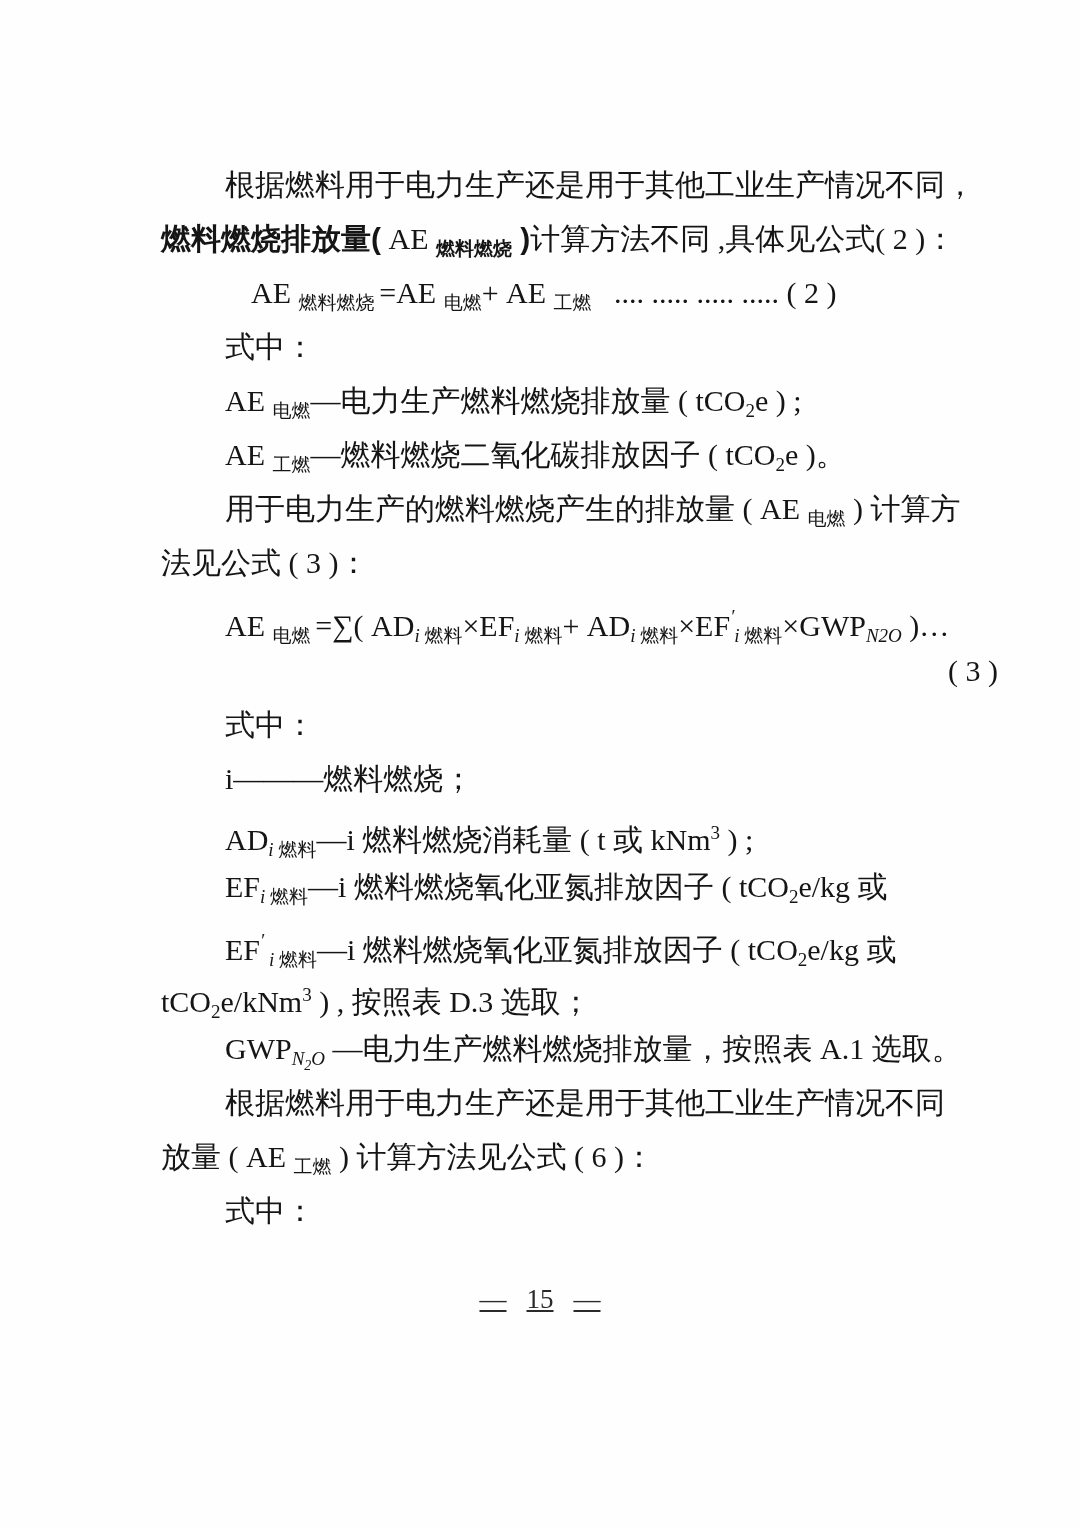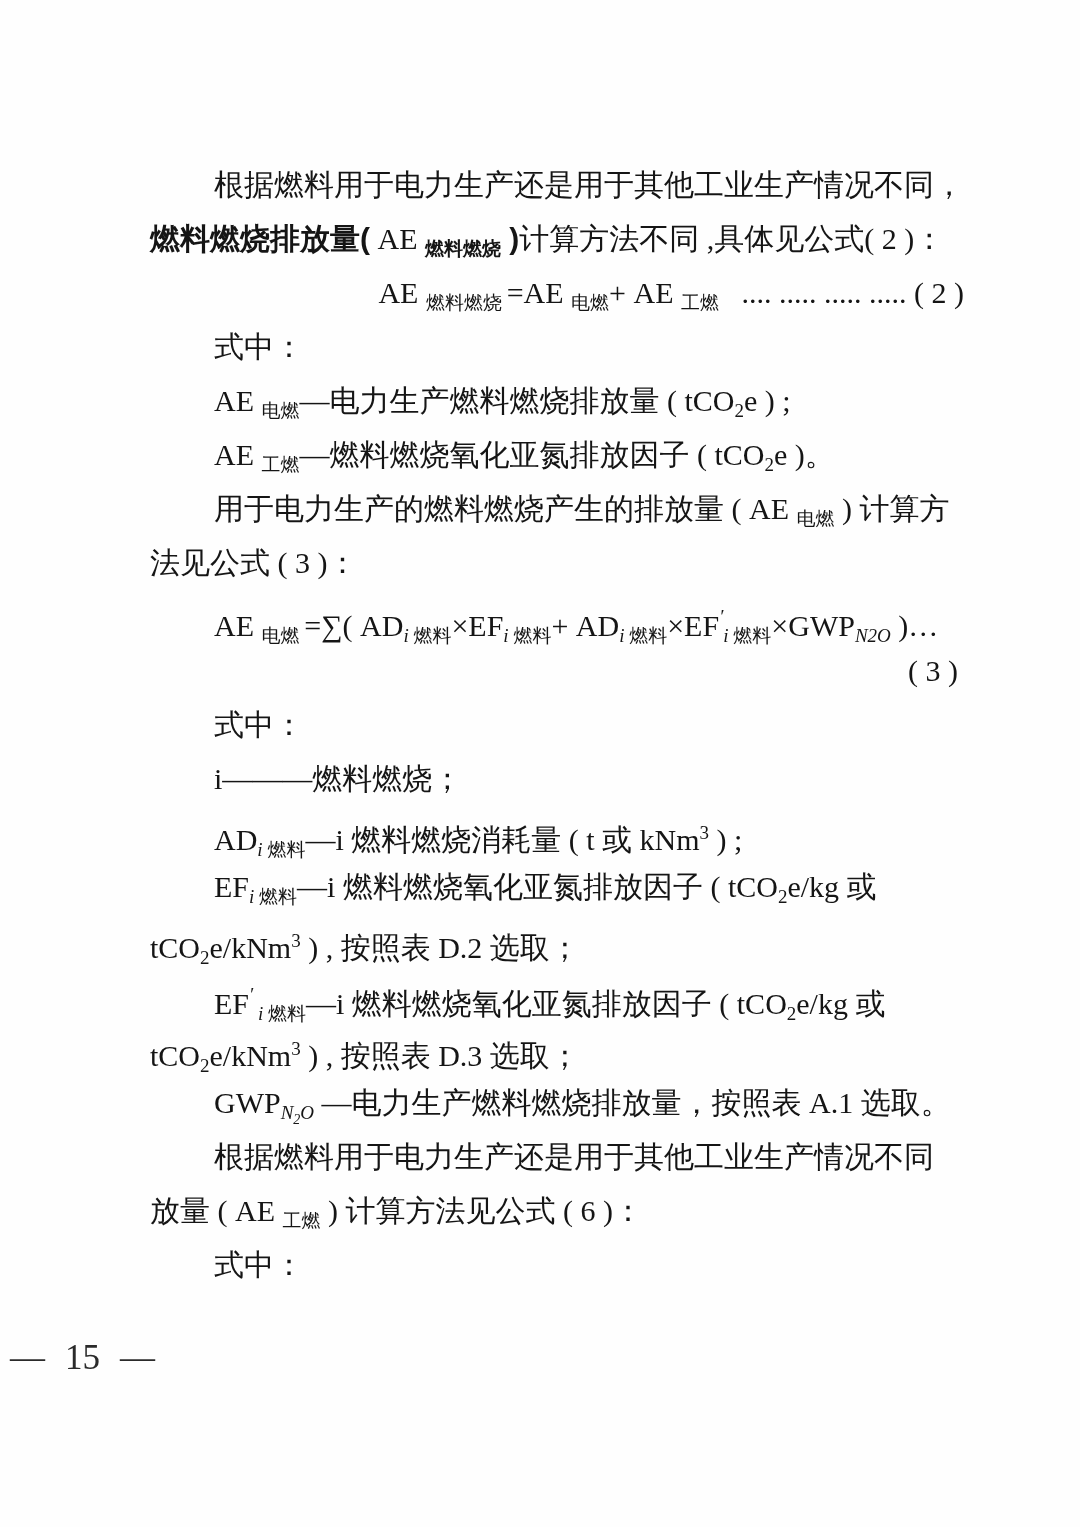--- a/index.html
+++ b/index.html
@@ -9,74 +9,75 @@
   }
   .page {
     position: relative;
     width: 1080px;
     height: 1527px;
     background: #fefefe;
     color: #151515;
     overflow: hidden;
   }
   .content {
-    padding: 158px 116px 0 150px;
+    padding: 158px 76px 0 150px;
+    margin-left: 11px;
   }
   .line {
     font-family: "Liberation Sans", sans-serif;
     font-size: 30px;
     line-height: 54px;
     height: 54px;
     white-space: pre;
     color: #151515;
   }
   .indent  { padding-left: 64px; }
-  .formula { text-align: right; padding-left: 90px; }
+  .formula { text-align: left; padding-left: 90px; }
   .right   { text-align: right; padding-right: 6px; }
 
   
   .s-r    { font-family: "Liberation Serif", sans-serif; }
   .s-b    { font-family: "Liberation Sans", sans-serif; font-weight: 700; }
   .s-i    { font-family: "Liberation Serif", serif; }
   .s-sub  { font-size: 19px; vertical-align: -6px; font-family: "Liberation Serif", sans-serif; }
   .s-subb { font-size: 19px; vertical-align: -6px; font-weight: 700; font-family: "Liberation Sans", sans-serif; }
   .s-subi { font-size: 19px; vertical-align: -6px; font-family: "Liberation Serif", serif; font-style: italic; }
   .s-sup  { font-size: 19px; vertical-align: 11px; font-family: "Liberation Serif", sans-serif; }
   .s-supi { font-size: 19px; vertical-align: 13px; font-family: "Liberation Serif", serif; font-style: italic; }
   .s-subsub { font-size: 14px; vertical-align: -11px; font-family: "Liberation Serif", serif; font-style: italic; }
 
   .footer {
     margin-top: 46px;
-    text-align: left;
+    text-align: center;
     font-family: "Liberation Serif", serif;
-    font-size: 35px;
+    font-size: 27px;
     color: #2a2a2a;
+    text-decoration: underline;
   }
   .footer span { padding: 0 10px; }
 </style>
 </head>
 <body>
 
 <div class="page">
   <div class="content">
       <div class="line indent"><span class="s-r">根据燃料用于电力生产还是用于其他工业生产情况不同，</span></div>
       <div class="line"><span class="s-b">燃料燃烧排放量(</span><span class="s-i"> AE </span><span class="s-subb">燃料燃烧</span><span class="s-b"> )</span><span class="s-r">计算方法不同 ,具体见公式( 2 )：</span></div>
       <div class="line formula"><span class="s-i">AE </span><span class="s-sub">燃料燃烧 </span><span class="s-r">=</span><span class="s-i">AE </span><span class="s-sub">电燃</span><span class="s-r">+ </span><span class="s-i">AE </span><span class="s-sub">工燃</span><span class="s-r">   .... ..... ..... ..... ( 2 )</span></div>
       <div class="line indent"><span class="s-r">式中：</span></div>
       <div class="line indent"><span class="s-i">AE </span><span class="s-sub">电燃</span><span class="s-r">—电力生产燃料燃烧排放量 ( tCO</span><span class="s-sub">2</span><span class="s-r">e ) ;</span></div>
-      <div class="line indent"><span class="s-i">AE </span><span class="s-sub">工燃</span><span class="s-r">—燃料燃烧氧化亚氮排放因子 ( tCO</span><span class="s-sub">2</span><span class="s-r">e )。</span></div>
+      <div class="line indent"><span class="s-i">AE </span><span class="s-sub">工燃</span><span class="s-r">—燃料燃烧二氧化碳排放因子 ( tCO</span><span class="s-sub">2</span><span class="s-r">e )。</span></div>
       <div class="line indent"><span class="s-r">用于电力生产的燃料燃烧产生的排放量 ( </span><span class="s-i">AE </span><span class="s-sub">电燃</span><span class="s-r"> ) 计算方</span></div>
       <div class="line"><span class="s-r">法见公式 ( 3 )：</span></div>
       <div class="line indent"><span class="s-i">AE </span><span class="s-sub">电燃 </span><span class="s-r">=∑( </span><span class="s-i">AD</span><span class="s-subi">i </span><span class="s-sub">燃料</span><span class="s-r">×</span><span class="s-i">EF</span><span class="s-subi">i </span><span class="s-sub">燃料</span><span class="s-r">+ </span><span class="s-i">AD</span><span class="s-subi">i </span><span class="s-sub">燃料</span><span class="s-r">×</span><span class="s-i">EF</span><span class="s-supi">′</span><span class="s-subi">i </span><span class="s-sub">燃料</span><span class="s-r">×</span><span class="s-i">GWP</span><span class="s-subi">N2O</span><span class="s-r"> )…</span></div>
       <div class="line right"><span class="s-r">( 3 )</span></div>
       <div class="line indent"><span class="s-r">式中：</span></div>
       <div class="line indent"><span class="s-i">i</span><span class="s-r">———燃料燃烧；</span></div>
       <div class="line indent"><span class="s-i">AD</span><span class="s-subi">i </span><span class="s-sub">燃料</span><span class="s-r">—</span><span class="s-i">i</span><span class="s-r"> 燃料燃烧消耗量 ( t 或 kNm</span><span class="s-sup">3</span><span class="s-r"> ) ;</span></div>
       <div class="line indent"><span class="s-i">EF</span><span class="s-subi">i </span><span class="s-sub">燃料</span><span class="s-r">—</span><span class="s-i">i</span><span class="s-r"> 燃料燃烧氧化亚氮排放因子 ( tCO</span><span class="s-sub">2</span><span class="s-r">e/kg 或</span></div>
-      <div class="line"><span class="s-r">tCO</span><span class="s-sub">2</span><span class="s-r">e/kNm</span><span class="s-sup">3</span><span class="s-r"> ) , 按照表 D.2 选取；</span></div>
       <div class="line indent"><span class="s-i">EF</span><span class="s-supi">′</span><span class="s-subi"> i </span><span class="s-sub">燃料</span><span class="s-r">—</span><span class="s-i">i</span><span class="s-r"> 燃料燃烧氧化亚氮排放因子 ( tCO</span><span class="s-sub">2</span><span class="s-r">e/kg 或</span></div>
       <div class="line"><span class="s-r">tCO</span><span class="s-sub">2</span><span class="s-r">e/kNm</span><span class="s-sup">3</span><span class="s-r"> ) , 按照表 D.3 选取；</span></div>
       <div class="line indent"><span class="s-i">GWP</span><span class="s-subi">N</span><span class="s-subsub">2</span><span class="s-subi">O</span><span class="s-r"> —电力生产燃料燃烧排放量，按照表 A.1 选取。</span></div>
       <div class="line indent"><span class="s-r">根据燃料用于电力生产还是用于其他工业生产情况不同</span></div>
       <div class="line"><span class="s-r">放量 ( </span><span class="s-i">AE </span><span class="s-sub">工燃</span><span class="s-r"> ) 计算方法见公式 ( 6 )：</span></div>
       <div class="line indent"><span class="s-r">式中：</span></div>
     </div>
   <div class="footer">
     <span>—</span><span>15</span><span>—</span>
   </div>

